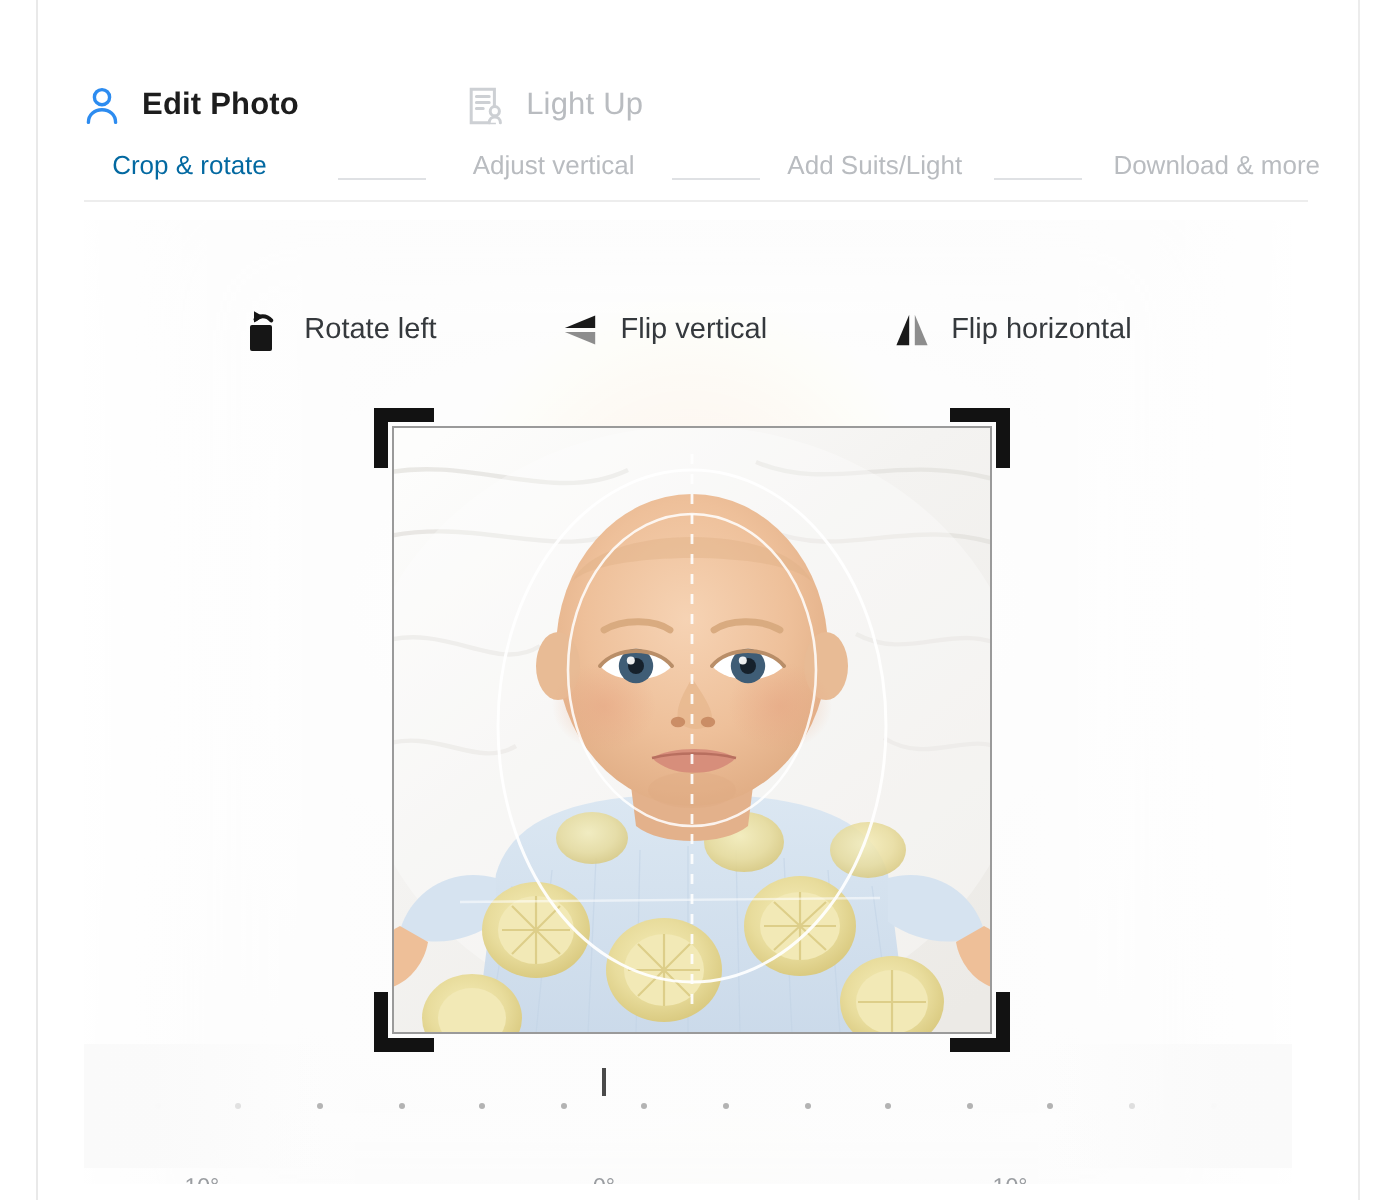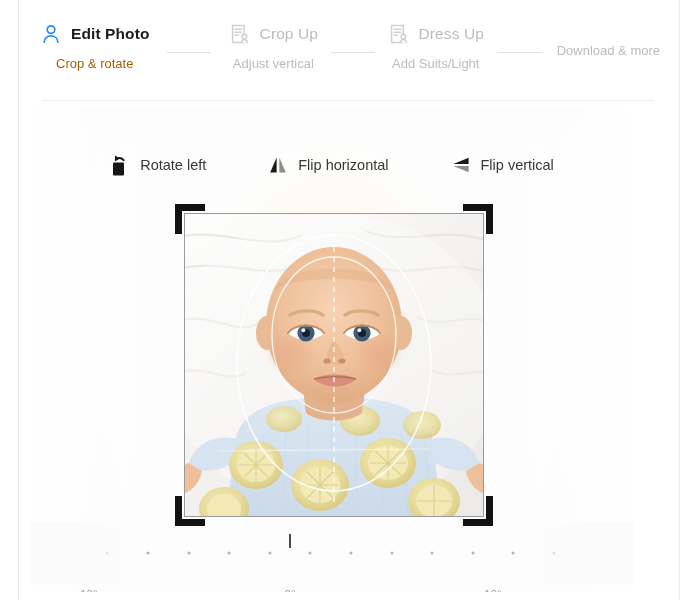--- a/index.html
+++ b/index.html
@@ -27,24 +27,24 @@
   }
   .frame-right-rule {
     position: absolute;
     right: 8px; top: 0; width: 1px; height: 600px;
     background: #ececec;
   }
 
   
   .stepbar {
     position: absolute;
-    left: 40px; top: 12px;
+    left: 40px; top: 22px;
     width: 620px; height: 68px;
     display: flex;
-    align-items: center;
+    align-items: flex-end;
   }
   .step {
     display: flex;
     flex-direction: column;
     align-items: center;
     flex: 0 0 auto;
   }
   .step-row {
     display: flex;
     align-items: center;
@@ -67,21 +67,21 @@
   }
   .step.idle .step-title {
     color: #b9bcc0;
     font-weight: normal;
   }
   .step-sub {
     font-size: 13px;
     margin-top: 9px;
     white-space: nowrap;
   }
-  .step.active .step-sub { color: #a16207; }
+  .step.active .step-sub { color: #0369a1; }
   .step.idle  .step-sub  { color: #b9bcc0; }
 
   .connector {
     flex: 0 0 auto;
     width: 44px;
     height: 1px;
     background: #dfe1e4;
     margin-top: 13px;
   }
   .spacer-s1 { width: 22px; }
@@ -91,21 +91,21 @@
   .header-rule {
     position: absolute;
     left: 42px; top: 100px;
     width: 612px; height: 1px;
     background: #ededed;
   }
 
   
   .stage {
     position: absolute;
-    left: 30px; top: 110px;
+    left: 42px; top: 110px;
     width: 604px; height: 482px;
     overflow: hidden;
     background:
       radial-gradient(120% 90% at 50% 40%, #fbfbfb 0%, #f4f4f4 55%, #efefef 100%);
   }
   
   .stage-backdrop {
     position: absolute;
     left: 50%; top: 52%;
     transform: translate(-50%,-50%) scale(1.9);
@@ -287,41 +287,30 @@
     <div class="step idle">
       <div class="step-row">
         <span class="step-ico">
           <svg viewBox="0 0 22 22" width="22" height="22" fill="none" stroke="#cdd0d4" stroke-width="1.5" stroke-linecap="round">
             <path d="M3.6 2.6h11.6v16.8H3.6z"></path>
             <path d="M6.2 6.2h6.4M6.2 9.2h6.4M6.2 12.2h3.4"></path>
             <circle cx="15.4" cy="13.6" r="2.3" fill="#ffffff"></circle>
             <path d="M12.6 19.4c0-1.8 1.3-2.9 2.8-2.9s2.8 1.1 2.8 2.9" fill="#ffffff"></path>
           </svg>
         </span>
-        <span class="step-title">Crop Up</span>
+        <span class="step-title">Light Up</span>
       </div>
       <div class="step-sub">Adjust vertical</div>
     </div>
 
     <div class="spacer-s2"></div>
     <div class="connector"></div>
     <div class="spacer-s2"></div>
 
     <div class="step idle">
-      <div class="step-row">
-        <span class="step-ico">
-          <svg viewBox="0 0 22 22" width="22" height="22" fill="none" stroke="#cdd0d4" stroke-width="1.5" stroke-linecap="round">
-            <path d="M3.6 2.6h11.6v16.8H3.6z"></path>
-            <path d="M6.2 6.2h6.4M6.2 9.2h6.4M6.2 12.2h3.4"></path>
-            <circle cx="15.4" cy="13.6" r="2.3" fill="#ffffff"></circle>
-            <path d="M12.6 19.4c0-1.8 1.3-2.9 2.8-2.9s2.8 1.1 2.8 2.9" fill="#ffffff"></path>
-          </svg>
-        </span>
-        <span class="step-title">Dress Up</span>
-      </div>
       <div class="step-sub">Add Suits/Light</div>
     </div>
 
     <div class="spacer-s3"></div>
     <div class="connector"></div>
     <div class="spacer-s3"></div>
 
     <div class="step idle">
       <div class="step-sub">Download &amp; more</div>
     </div>
@@ -362,35 +351,35 @@
             <path d="M13.6 6.2c-2.6-3.0-6.2-2.4-7.8-.5" fill="none" stroke="#161616" stroke-width="2" stroke-linecap="round"></path>
             <path d="M5.0 1.6 L5.0 7.2 L9.9 4.4 Z" fill="#161616"></path>
           </svg>
         </span>
         <span class="tool-lbl">Rotate left</span>
       </button>
 
       <button class="tool">
         <span class="tool-ico">
           <svg viewBox="0 0 20 22" width="20" height="22">
+            <path d="M2.4 10.0 L17.6 10.0 L17.6 3.8 Z" fill="#1a1a1a"></path>
+            <path d="M2.4 12.0 L17.6 12.0 L17.6 18.2 Z" fill="#8d8d8d"></path>
+          </svg>
+        </span>
+        <span class="tool-lbl">Flip vertical</span>
+      </button>
+
+      <button class="tool">
+        <span class="tool-ico">
+          <svg viewBox="0 0 20 22" width="20" height="22">
             <path d="M8.6 3.4 L8.6 18.6 L2.2 18.6 Z" fill="#1a1a1a"></path>
             <path d="M11.4 3.4 L11.4 18.6 L17.8 18.6 Z" fill="#8d8d8d"></path>
           </svg>
         </span>
         <span class="tool-lbl">Flip horizontal</span>
-      </button>
-
-      <button class="tool">
-        <span class="tool-ico">
-          <svg viewBox="0 0 20 22" width="20" height="22">
-            <path d="M2.4 10.0 L17.6 10.0 L17.6 3.8 Z" fill="#1a1a1a"></path>
-            <path d="M2.4 12.0 L17.6 12.0 L17.6 18.2 Z" fill="#8d8d8d"></path>
-          </svg>
-        </span>
-        <span class="tool-lbl">Flip vertical</span>
       </button>
 
     </div>
 
     <div class="crop-wrap">
 
       <div class="photo">
         <svg viewBox="0 0 300 304" width="300" height="304">
           <defs>
             <linearGradient id="sheet" x1="0.1" y1="0" x2="0.9" y2="1">

